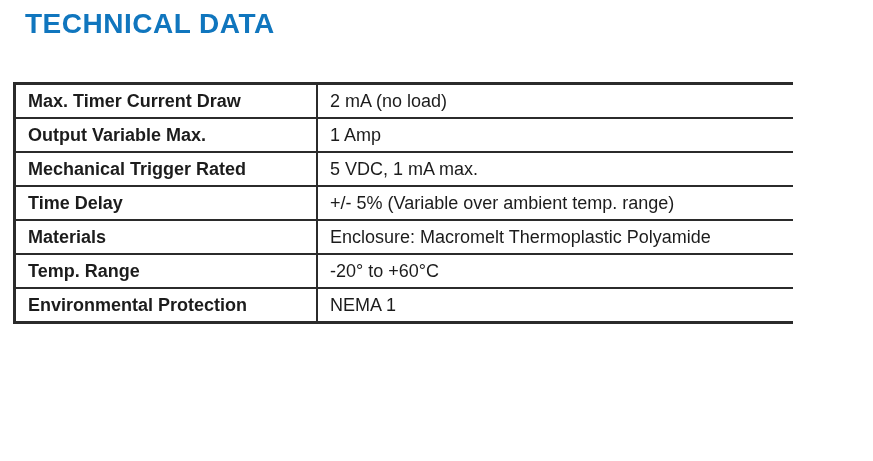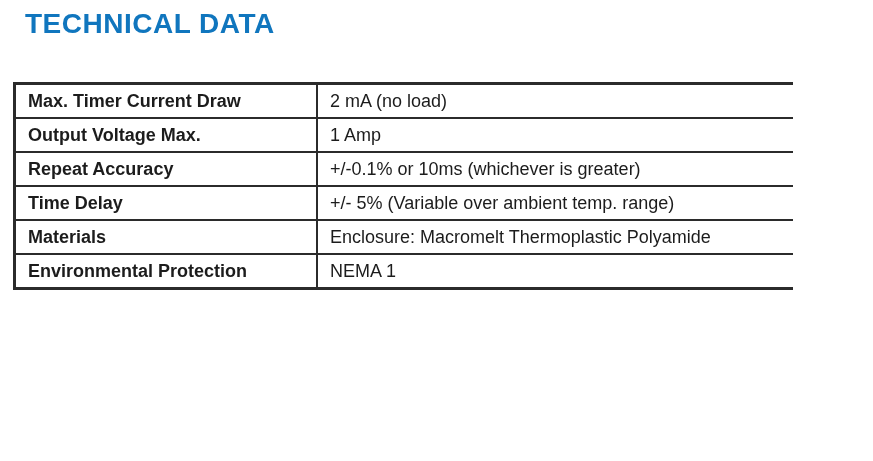--- a/index.html
+++ b/index.html
@@ -64,34 +64,38 @@
 
   <h1 class="page-title">TECHNICAL DATA</h1>
 
   <table class="spec-table">
     <tbody>
       <tr>
         <td class="spec-label">Max. Timer Current Draw</td>
         <td class="spec-value">2 mA (no load)</td>
       </tr>
       <tr>
-        <td class="spec-label">Output Voltage Max.</td>
+        <td class="spec-label">Output Variable Max.</td>
         <td class="spec-value">1 Amp</td>
       </tr>
       <tr>
-        <td class="spec-label">Repeat Accuracy</td>
-        <td class="spec-value">+/-0.1% or 10ms (whichever is greater)</td>
+        <td class="spec-label">Mechanical Trigger Rated</td>
+        <td class="spec-value">5 VDC, 1 mA max.</td>
       </tr>
       <tr>
         <td class="spec-label">Time Delay</td>
         <td class="spec-value">+/- 5% (Variable over ambient temp. range)</td>
       </tr>
       <tr>
         <td class="spec-label">Materials</td>
         <td class="spec-value">Enclosure: Macromelt Thermoplastic Polyamide</td>
+      </tr>
+      <tr>
+        <td class="spec-label">Temp. Range</td>
+        <td class="spec-value">-20° to +60°C</td>
       </tr>
       <tr>
         <td class="spec-label">Environmental Protection</td>
         <td class="spec-value">NEMA 1</td>
       </tr>
     </tbody>
   </table>
 
 </div>
 

